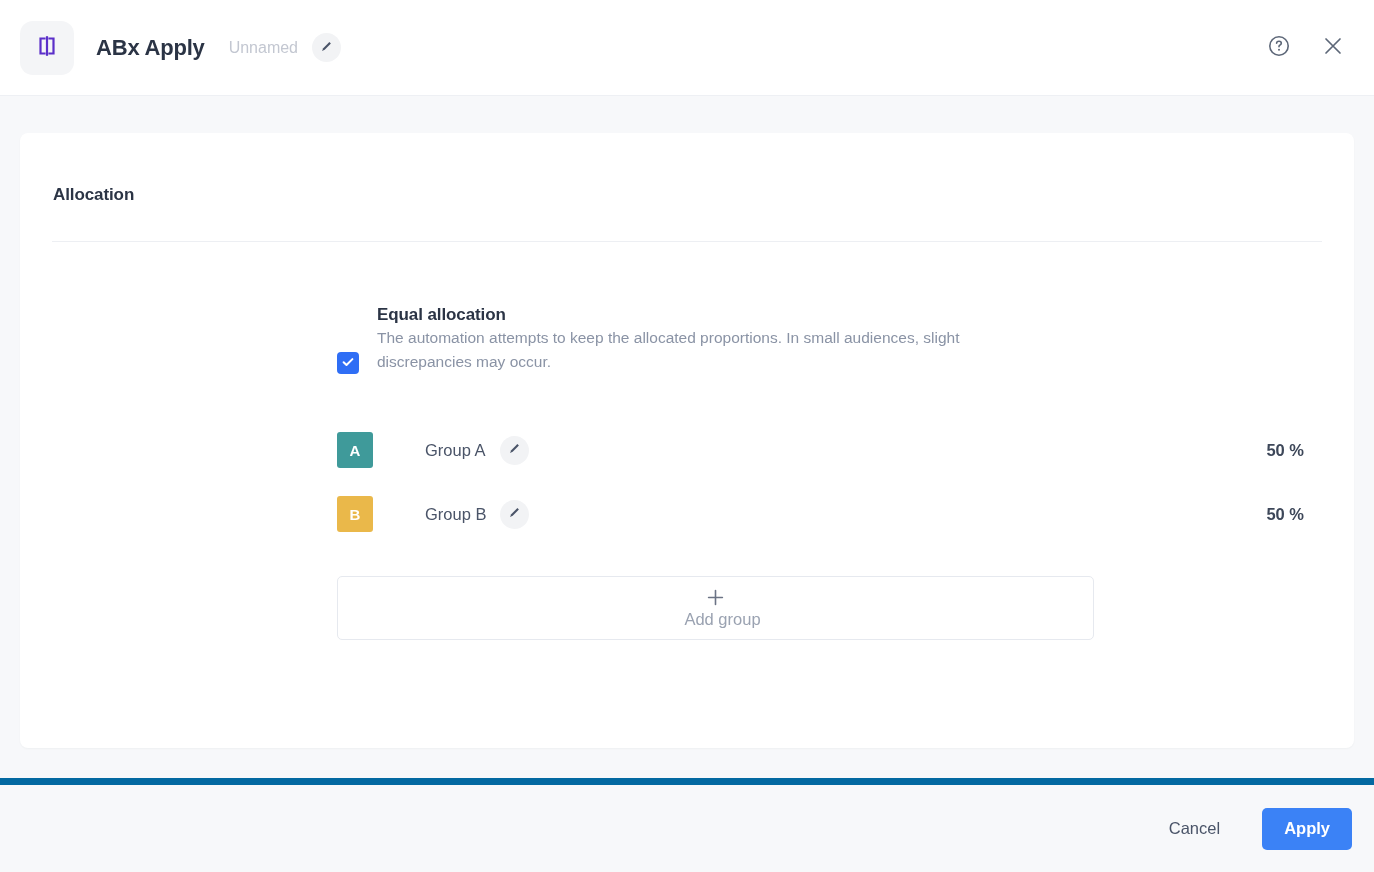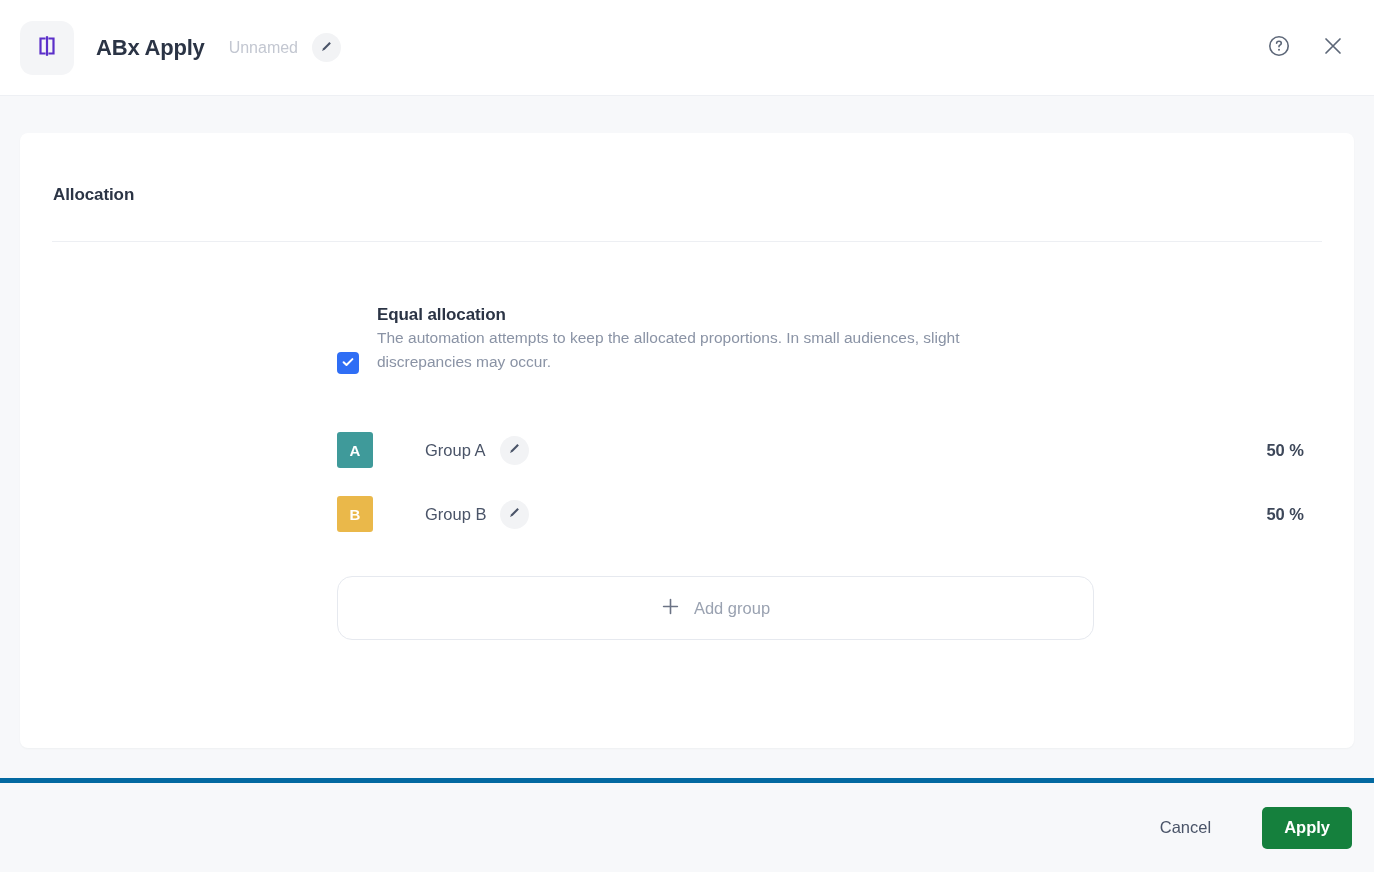--- a/index.html
+++ b/index.html
@@ -211,59 +211,60 @@
     padding-right: 18px;
   }
 
   
   .add-group-btn {
     margin-top: 44px;
     width: 757px;
     height: 64px;
     background: #ffffff;
     border: 1px solid #e6e9ef;
-    border-radius: 15px;
+    border-radius: 5px;
     display: flex;
     align-items: center;
     justify-content: center;
     cursor: pointer;
     font-family: inherit;
+    flex-direction: column;
   }
 
   .add-group-label {
     font-size: 16.5px;
     color: #9aa2b1;
     margin-left: 14px;
   }
 
   
   .footer {
     flex: 0 0 94px;
     height: 94px;
-    border-top: 5px solid #0369a1;
+    border-top: 7px solid #0369a1;
     background: #f7f8fa;
     display: flex;
     align-items: center;
     justify-content: flex-end;
     padding-right: 22px;
   }
 
   .btn-cancel {
     background: none;
     border: none;
     font-family: inherit;
     font-size: 16.5px;
     color: #4a5468;
     cursor: pointer;
     padding: 10px 16px;
   }
 
   .btn-apply {
-    margin-left: 35px;
-    background: #15803d;
+    margin-left: 26px;
+    background: #3b82f6;
     border: none;
     border-radius: 5px;
     color: #ffffff;
     font-family: inherit;
     font-size: 16.5px;
     font-weight: bold;
     padding: 0 22px;
     height: 42px;
     cursor: pointer;
   }

